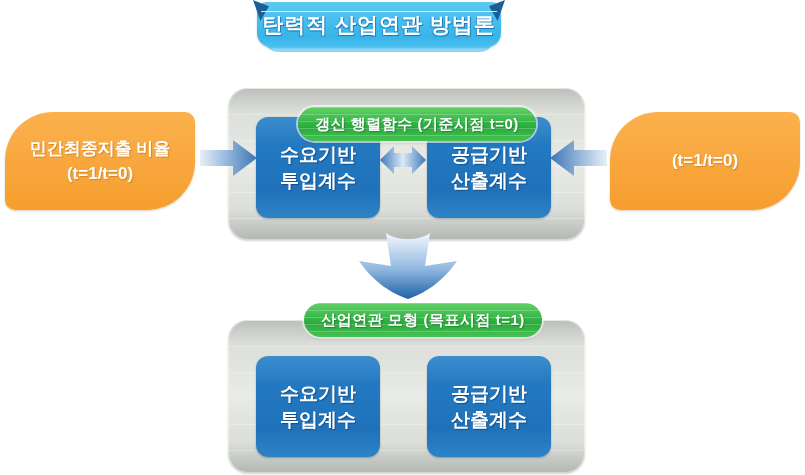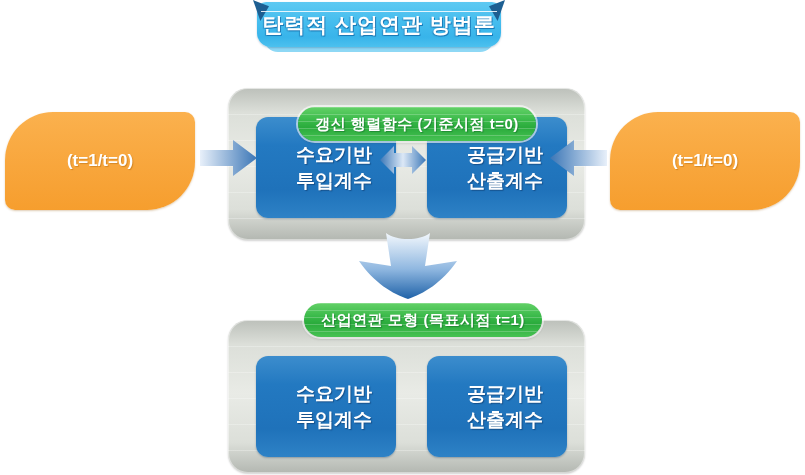--- a/index.html
+++ b/index.html
@@ -49,21 +49,21 @@
   .panel1{top:88px;height:152px;}
   .panel2{top:320px;height:153px;}
 
   
   .bluebox{position:absolute;width:124px;height:101px;border-radius:12px;
     background:linear-gradient(180deg,#3c8dcd 0%,#2379c1 28%,#1f72ba 72%,#2e82c6 100%);
     box-shadow:0 1px 2px rgba(0,40,80,.3);
     display:flex;flex-direction:column;align-items:center;justify-content:center;
     color:#fff;font-weight:bold;font-size:19px;line-height:1.32;text-align:center;
     text-shadow:1px 1px 1px rgba(15,60,110,.65);
-    z-index:3;padding-left:16px;}
+    z-index:3;}
 
   
   .orange{position:absolute;width:190px;height:98px;
     border-radius:48px 10px 48px 10px;
     background:linear-gradient(180deg,#fbb14e 0%,#f8a63c 55%,#f69e2e 100%);
     box-shadow:0 1px 2px rgba(150,90,10,.3);
     display:flex;flex-direction:column;align-items:center;justify-content:center;
     color:#fff;font-weight:bold;font-size:17px;line-height:1.5;text-align:center;
     text-shadow:1px 1px 1px rgba(190,115,20,.6);
     z-index:2;}
@@ -124,20 +124,21 @@
   <defs>
     <linearGradient id="gLeft" x1="0" y1="0" x2="1" y2="0">
       <stop offset="0" stop-color="#3b76b6"></stop>
       <stop offset="1" stop-color="#e8f0fa"></stop>
     </linearGradient>
   </defs>
   <polygon points="58,11 25,11 25,1 1,19 25,37 25,27 58,27" fill="url(#gLeft)"></polygon>
 </svg>
 
 <div class="orange orange-left">
+  <span>민간최종지출 비율</span>
   <span>(t=1/t=0)</span>
 </div>
 <div class="orange orange-right">
   <span>(t=1/t=0)</span>
 </div>
 
 <svg class="arrow-svg" style="left:352px;top:232px;" width="112" height="70" viewBox="0 0 112 70">
   <defs>
     <linearGradient id="gDown" x1="0" y1="0" x2="0" y2="1">
       <stop offset="0" stop-color="#f3f8fd"></stop>

